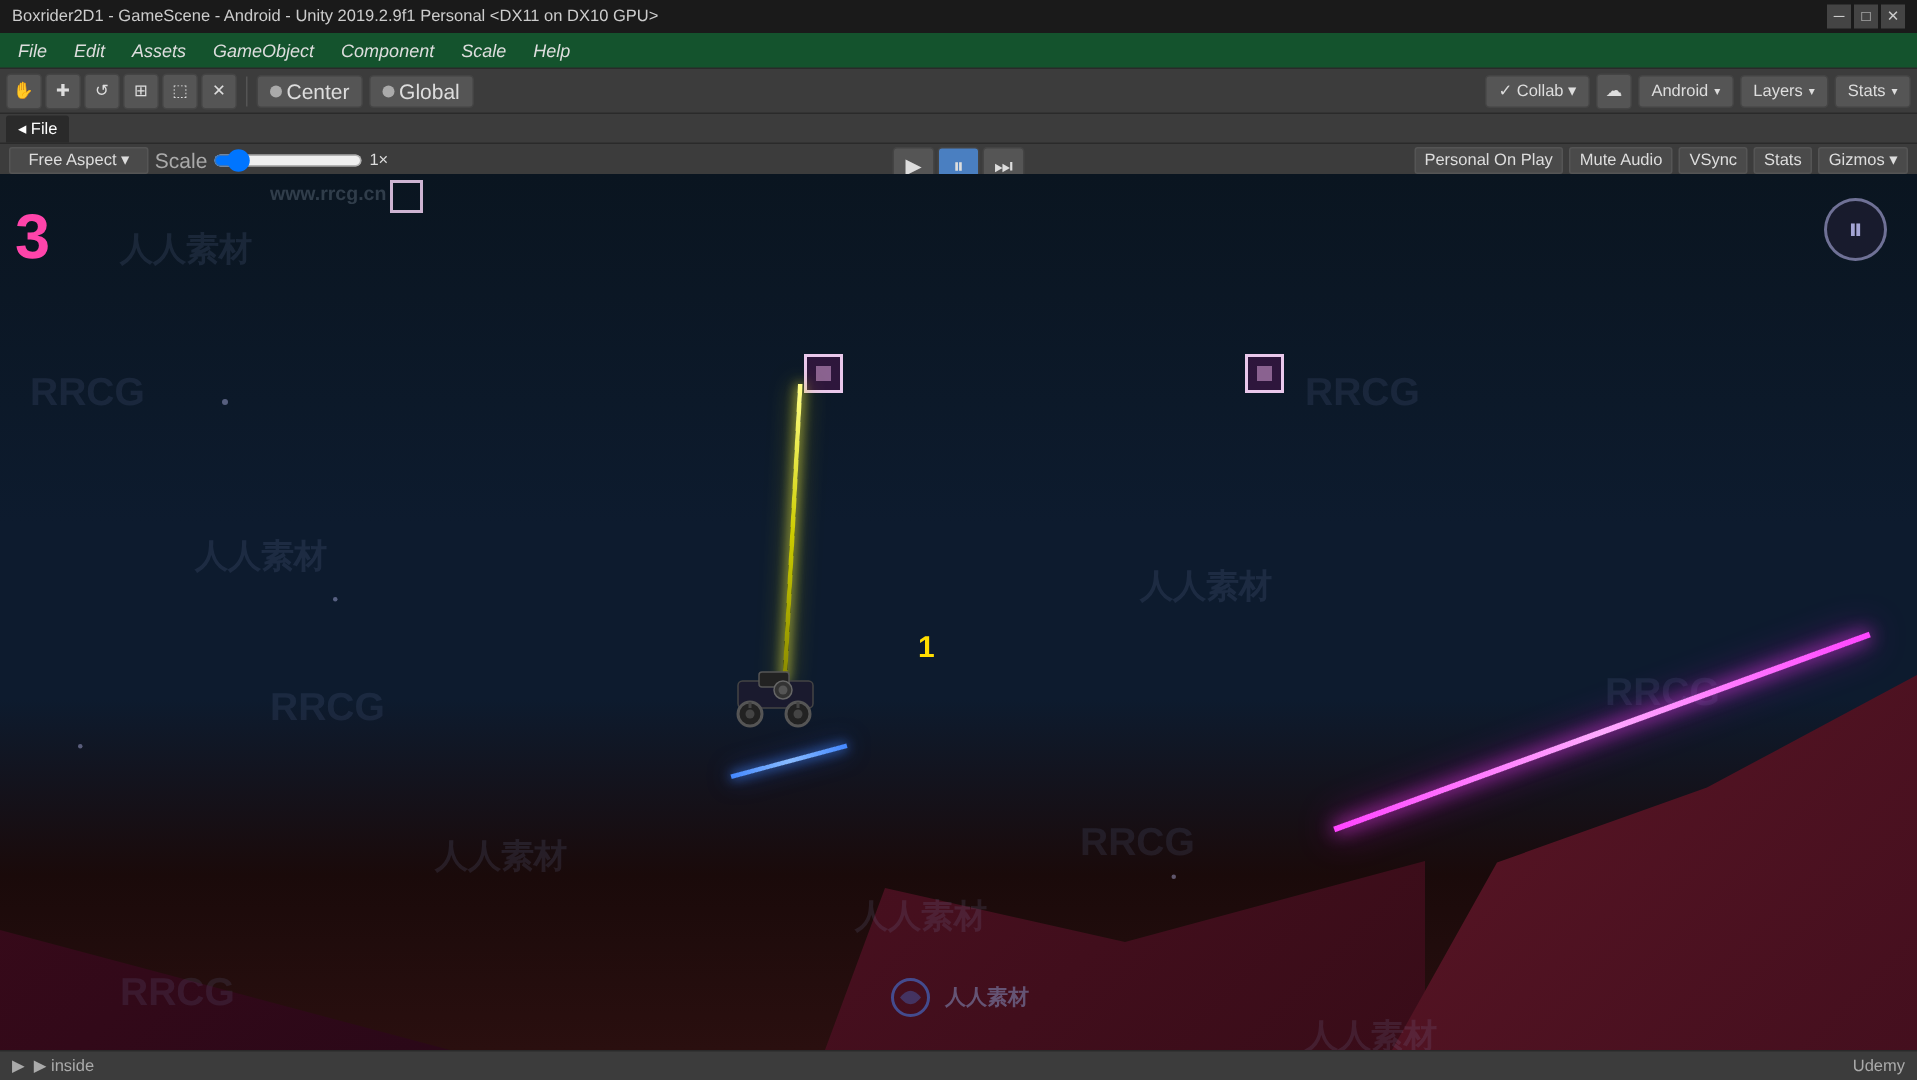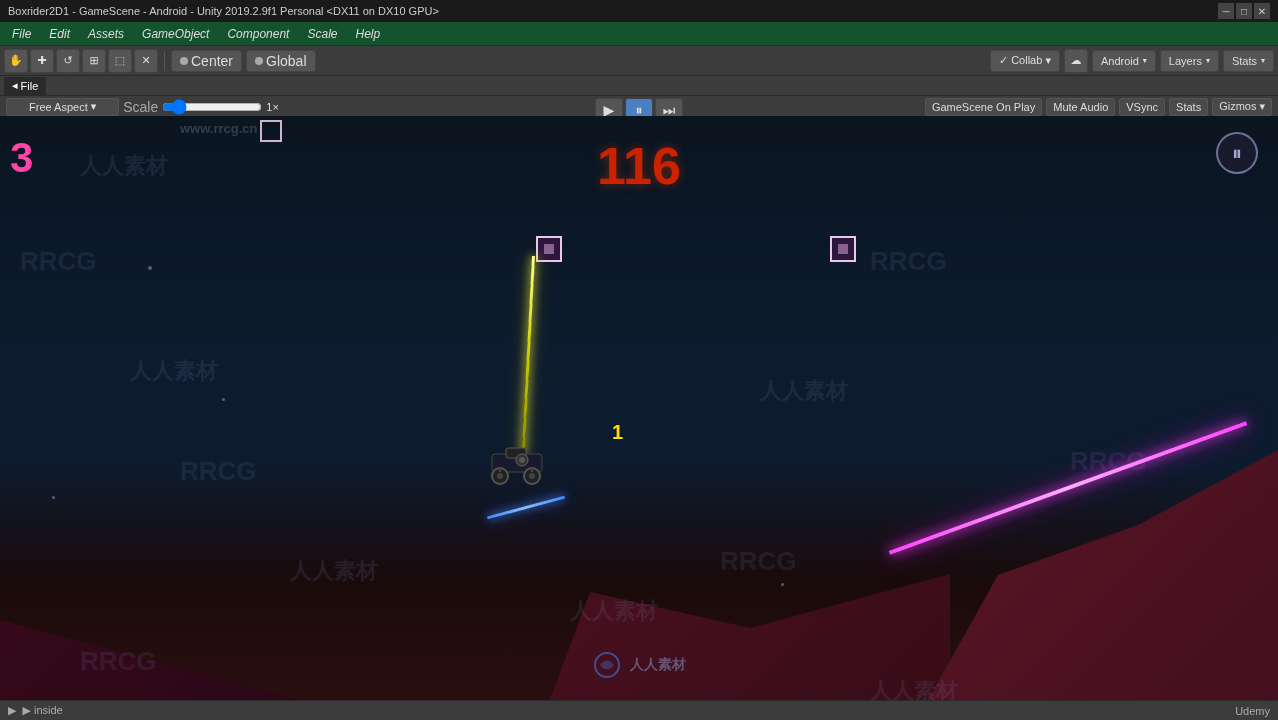--- a/index.html
+++ b/index.html
@@ -164,21 +164,21 @@
       height: 22px;
       background: #3c3c3c;
       display: flex;
       align-items: center;
       padding: 0 6px;
       gap: 4px;
       border-bottom: 1px solid #2a2a2a;
     }
     .scene-dropdown {
       height: 18px;
-      padding: 0 22px;
+      padding: 0 12px;
       background: #4a4a4a;
       border: 1px solid #555;
       border-radius: 2px;
       color: #ddd;
       font-size: 11px;
       cursor: pointer;
       display: flex; align-items: center; gap: 3px;
     }
     #scene-toolbar-right {
       margin-left: auto;
@@ -500,21 +500,21 @@
 <div id="scene-toolbar">
   <div class="scene-dropdown">
     <span>Free Aspect</span>
     <span>▾</span>
   </div>
   <span style="font-size:14px;color:#aaa;">Scale</span>
   <input type="range" min="0" max="100" value="10" style="width: 100px; height: 12px;">
   <span style="font-size:11px;color:#ddd;">1×</span>
 
   <div id="scene-toolbar-right">
-    <button class="scene-btn">GameScene On Play</button>
+    <button class="scene-btn">Personal On Play</button>
     <button class="scene-btn">Mute Audio</button>
     <button class="scene-btn">VSync</button>
     <button class="scene-btn">Stats</button>
     <button class="scene-btn">Gizmos ▾</button>
   </div>
 </div>
 
 <div id="game-viewport">
   <div id="game-canvas">
 
@@ -563,21 +563,20 @@
         <circle cx="16" cy="30" r="8" fill="#222" stroke="#555" stroke-width="2"></circle>
         <circle cx="16" cy="30" r="3" fill="#444"></circle>
         <circle cx="48" cy="30" r="8" fill="#222" stroke="#555" stroke-width="2"></circle>
         <circle cx="48" cy="30" r="3" fill="#444"></circle>
 
         <line x1="16" y1="22" x2="16" y2="26" stroke="#444" stroke-width="2"></line>
         <line x1="48" y1="22" x2="48" y2="26" stroke="#444" stroke-width="2"></line>
       </svg>
     </div>
 
-    <div id="score">116</div>
 
     <div id="lives">3</div>
 
     <div id="float-num">1</div>
 
     <div id="pause-btn"></div>
 
     <div style="position:absolute;bottom:20px;left:50%;transform:translateX(-50%);display:flex;align-items:center;gap:8px;opacity:0.5;">
       <svg width="30" height="30" viewBox="0 0 30 30">
         <circle cx="15" cy="15" r="12" fill="none" stroke="#4488ff" stroke-width="2"></circle>

